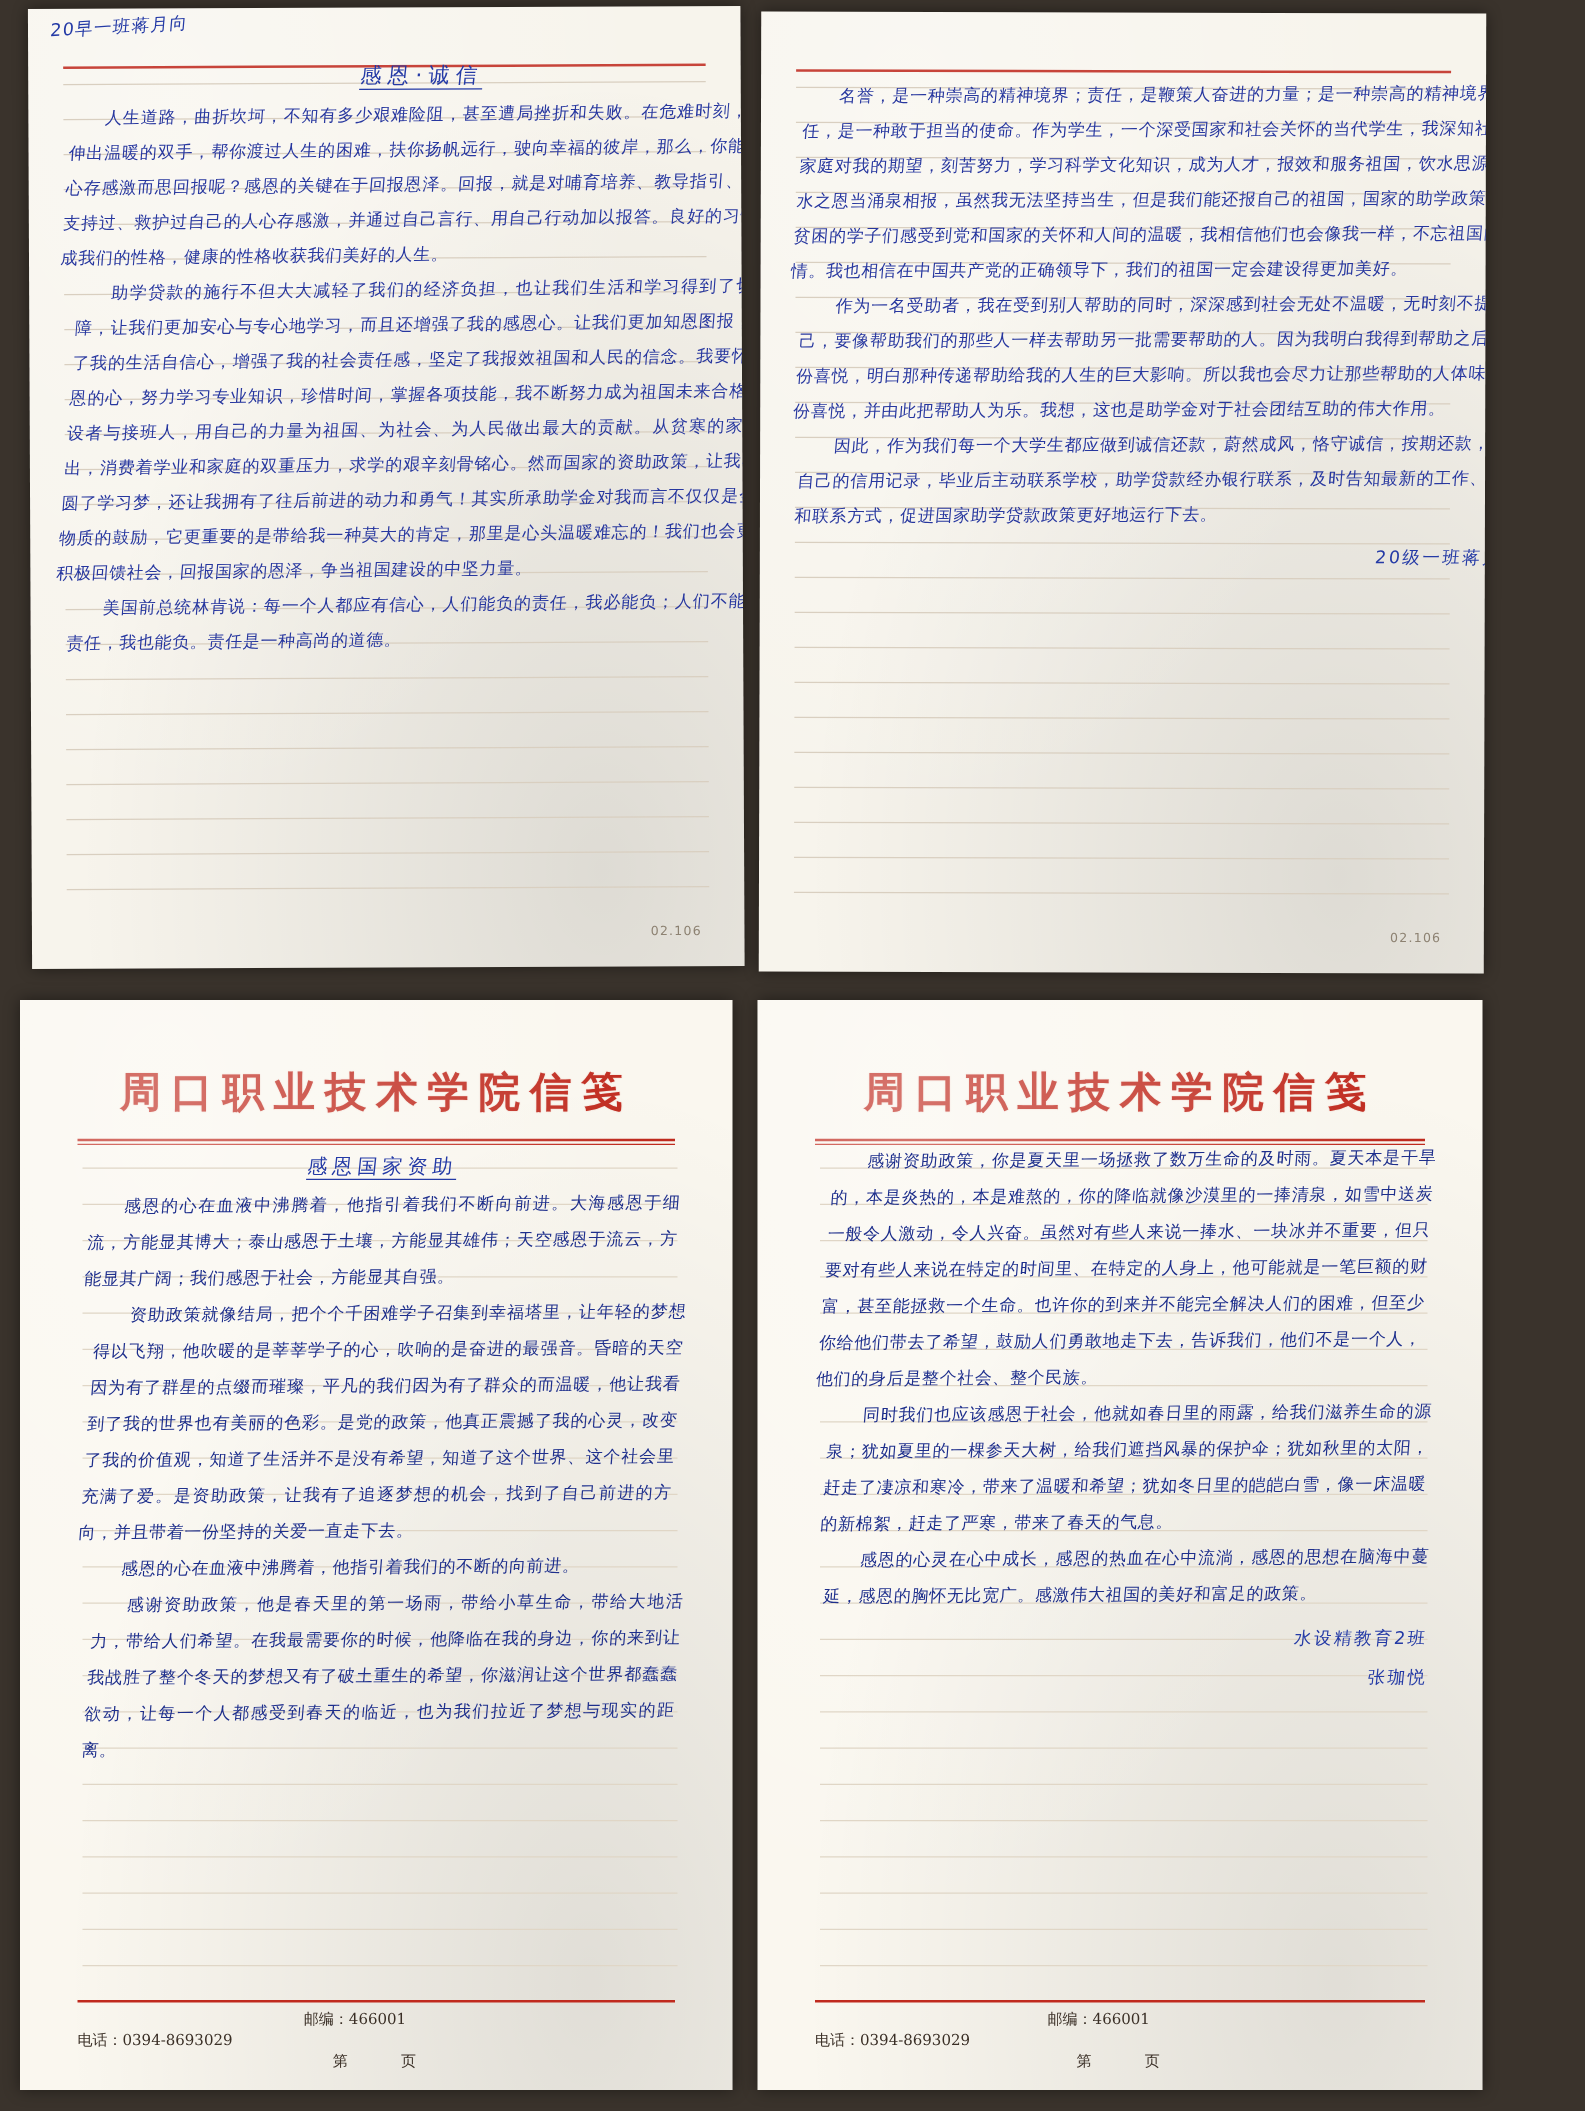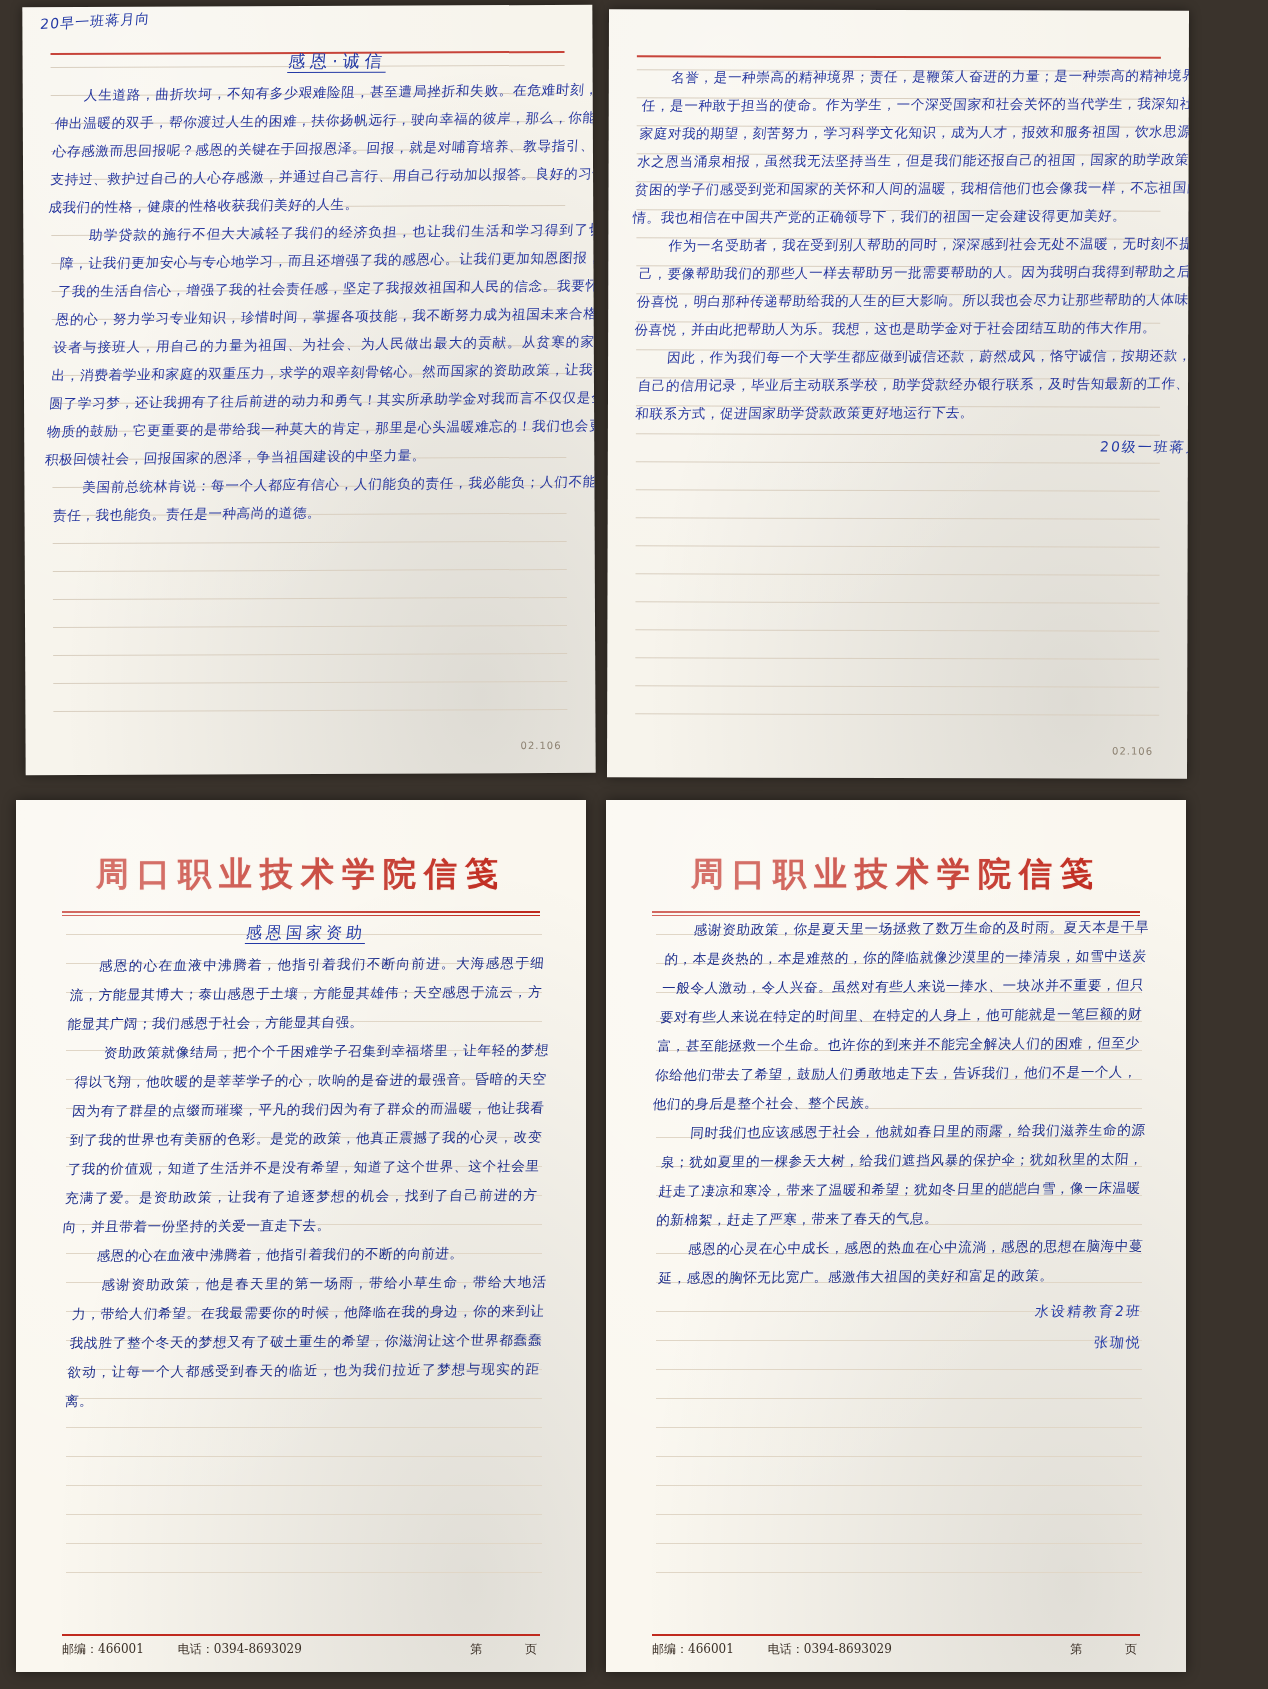--- a/index.html
+++ b/index.html
@@ -151,20 +151,21 @@
     left: 46px;
     right: 46px;
     bottom: 14px;
     border-top: 2px solid #c02a1e;
     padding-top: 5px;
     display: flex;
     align-items: center;
     font-family: "DejaVu Serif", serif;
     font-size: 12px;
     color: #3a2f26;
+    flex-direction: column;
   }
   .lh-foot .zip { margin-right: 34px; }
   .lh-foot .tel { margin-right: auto; }
   .lh-foot .pg { letter-spacing: 3px; }
 
   .page-code {
     position: absolute;
     right: 34px;
     bottom: 22px;
     font-size: 10px;

